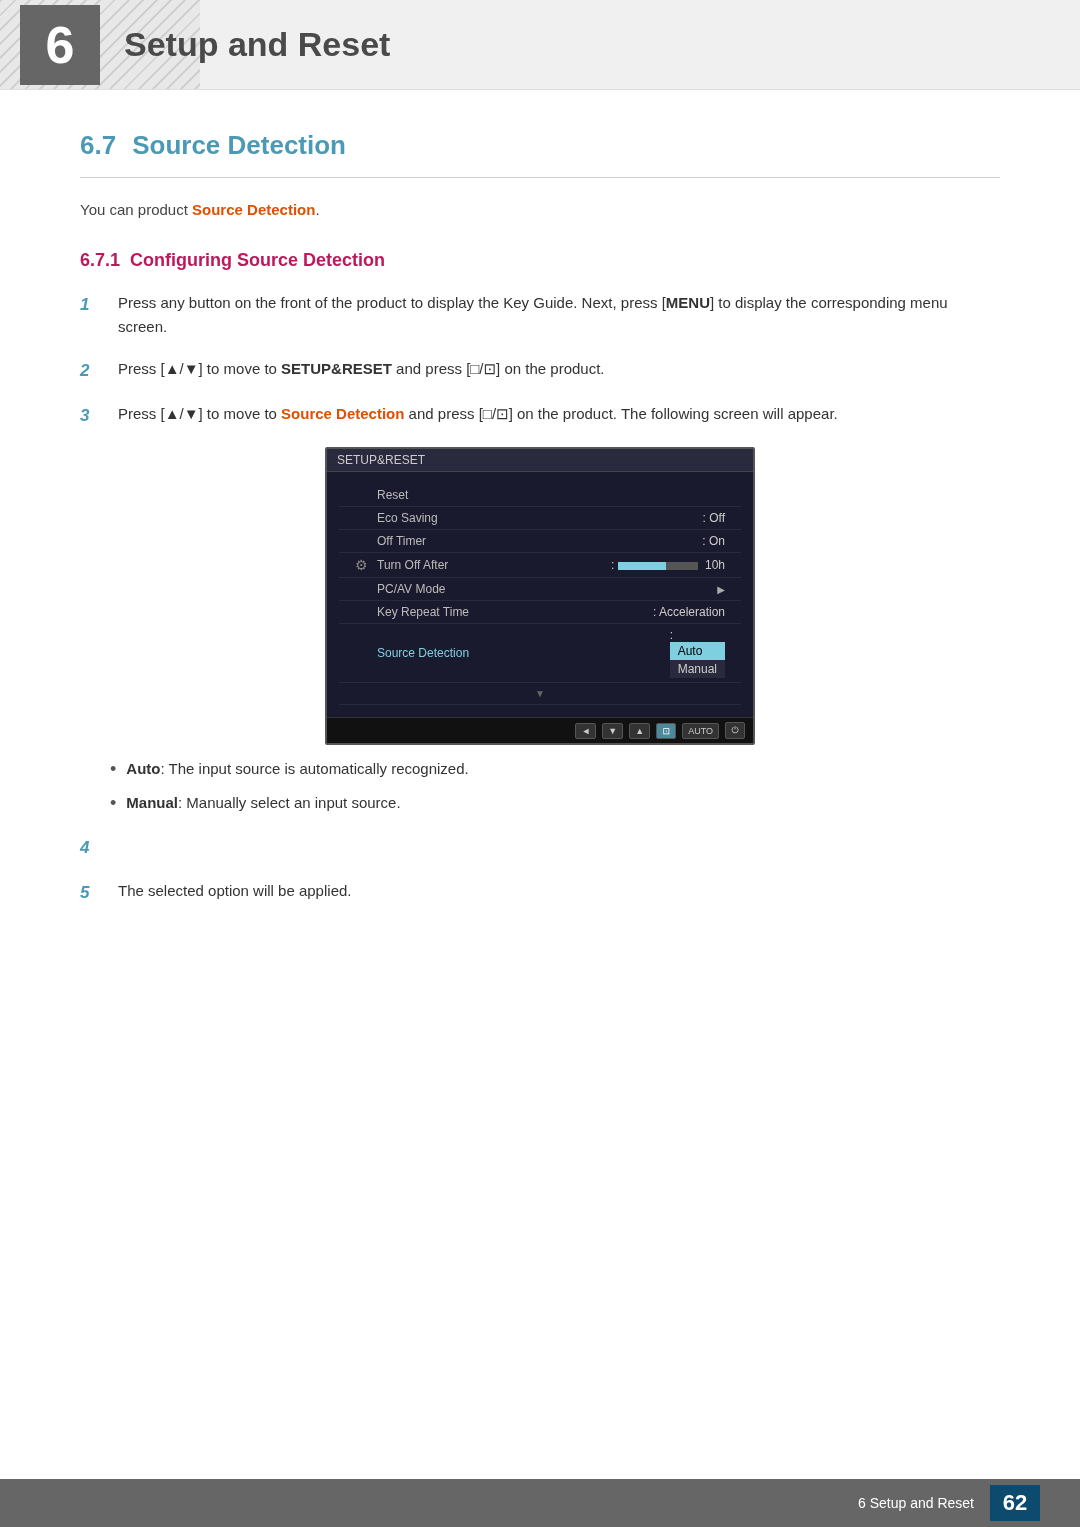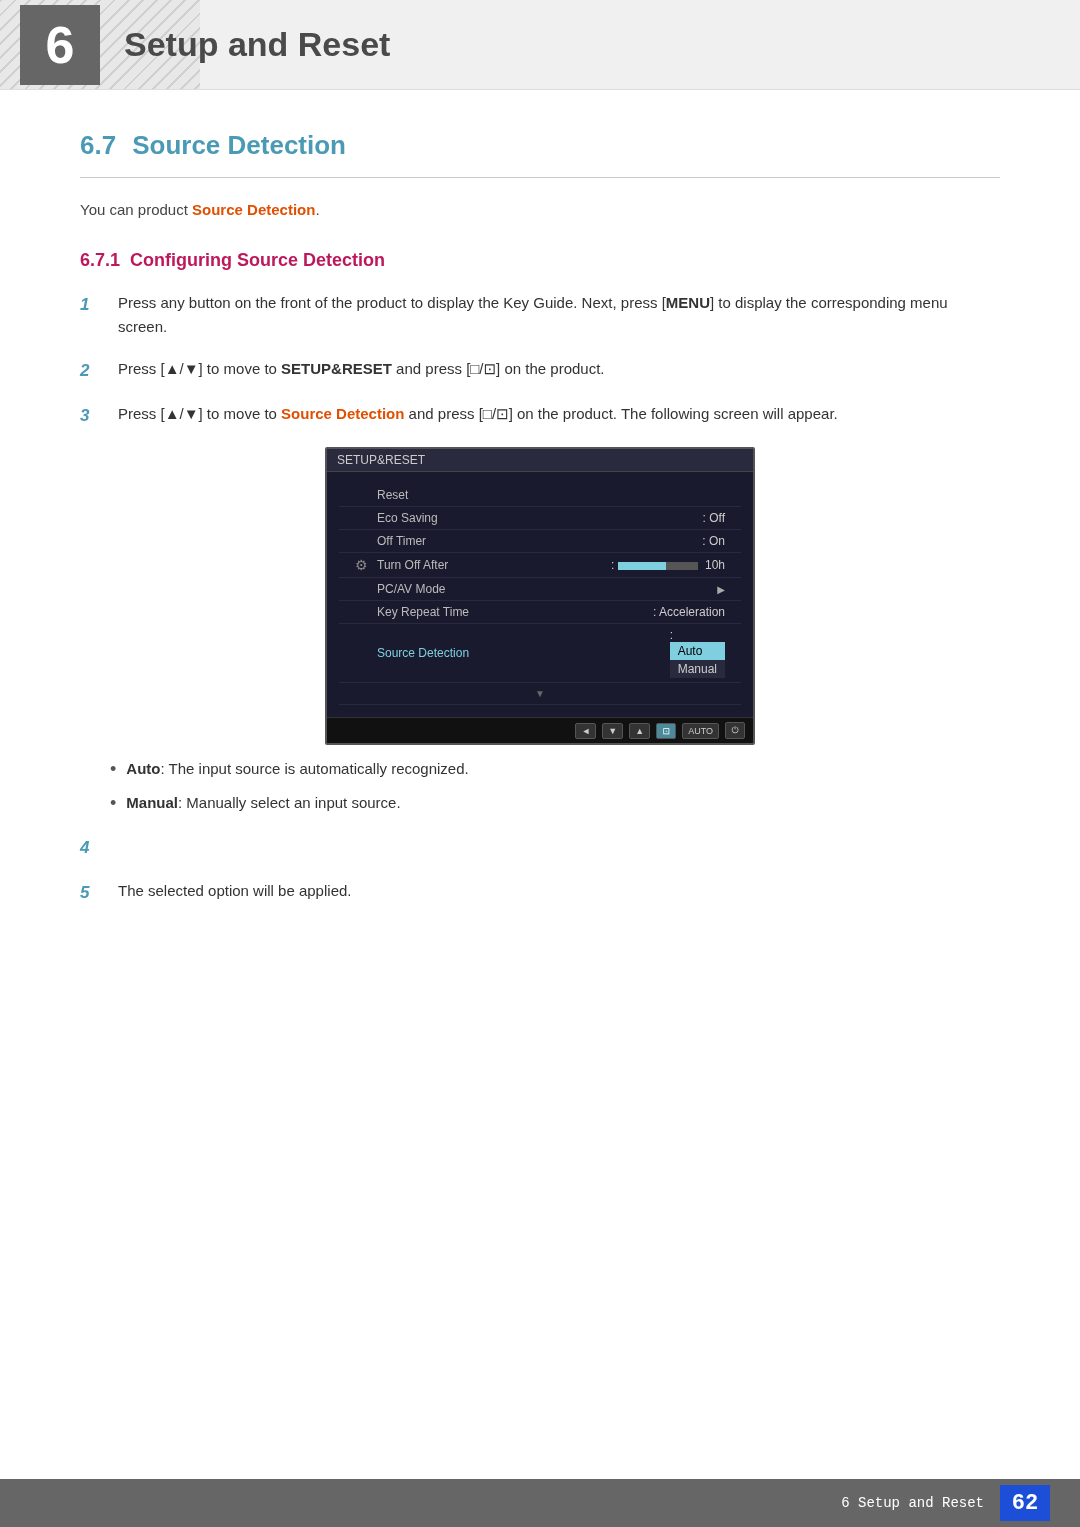--- a/index.html
+++ b/index.html
@@ -271,30 +271,29 @@
     .page-footer {
       position: absolute;
       bottom: 0;
       left: 0;
       right: 0;
       background: #666;
       color: white;
       display: flex;
       justify-content: flex-end;
       align-items: center;
-      padding: 10px 30px;
+      padding: 10px 40px;
       font-size: 14px;
       height: 48px;
-      font-family: Liberation Mono, monospace;
     }
     .footer-text {
       margin-right: 16px;
     }
     .footer-page-number {
-      background: #1d4ed8;
+      background: #0c4a6e;
       color: white;
       font-size: 22px;
       font-weight: bold;
       width: 50px;
       height: 36px;
       display: flex;
       align-items: center;
       justify-content: center;
     }
   </style>

